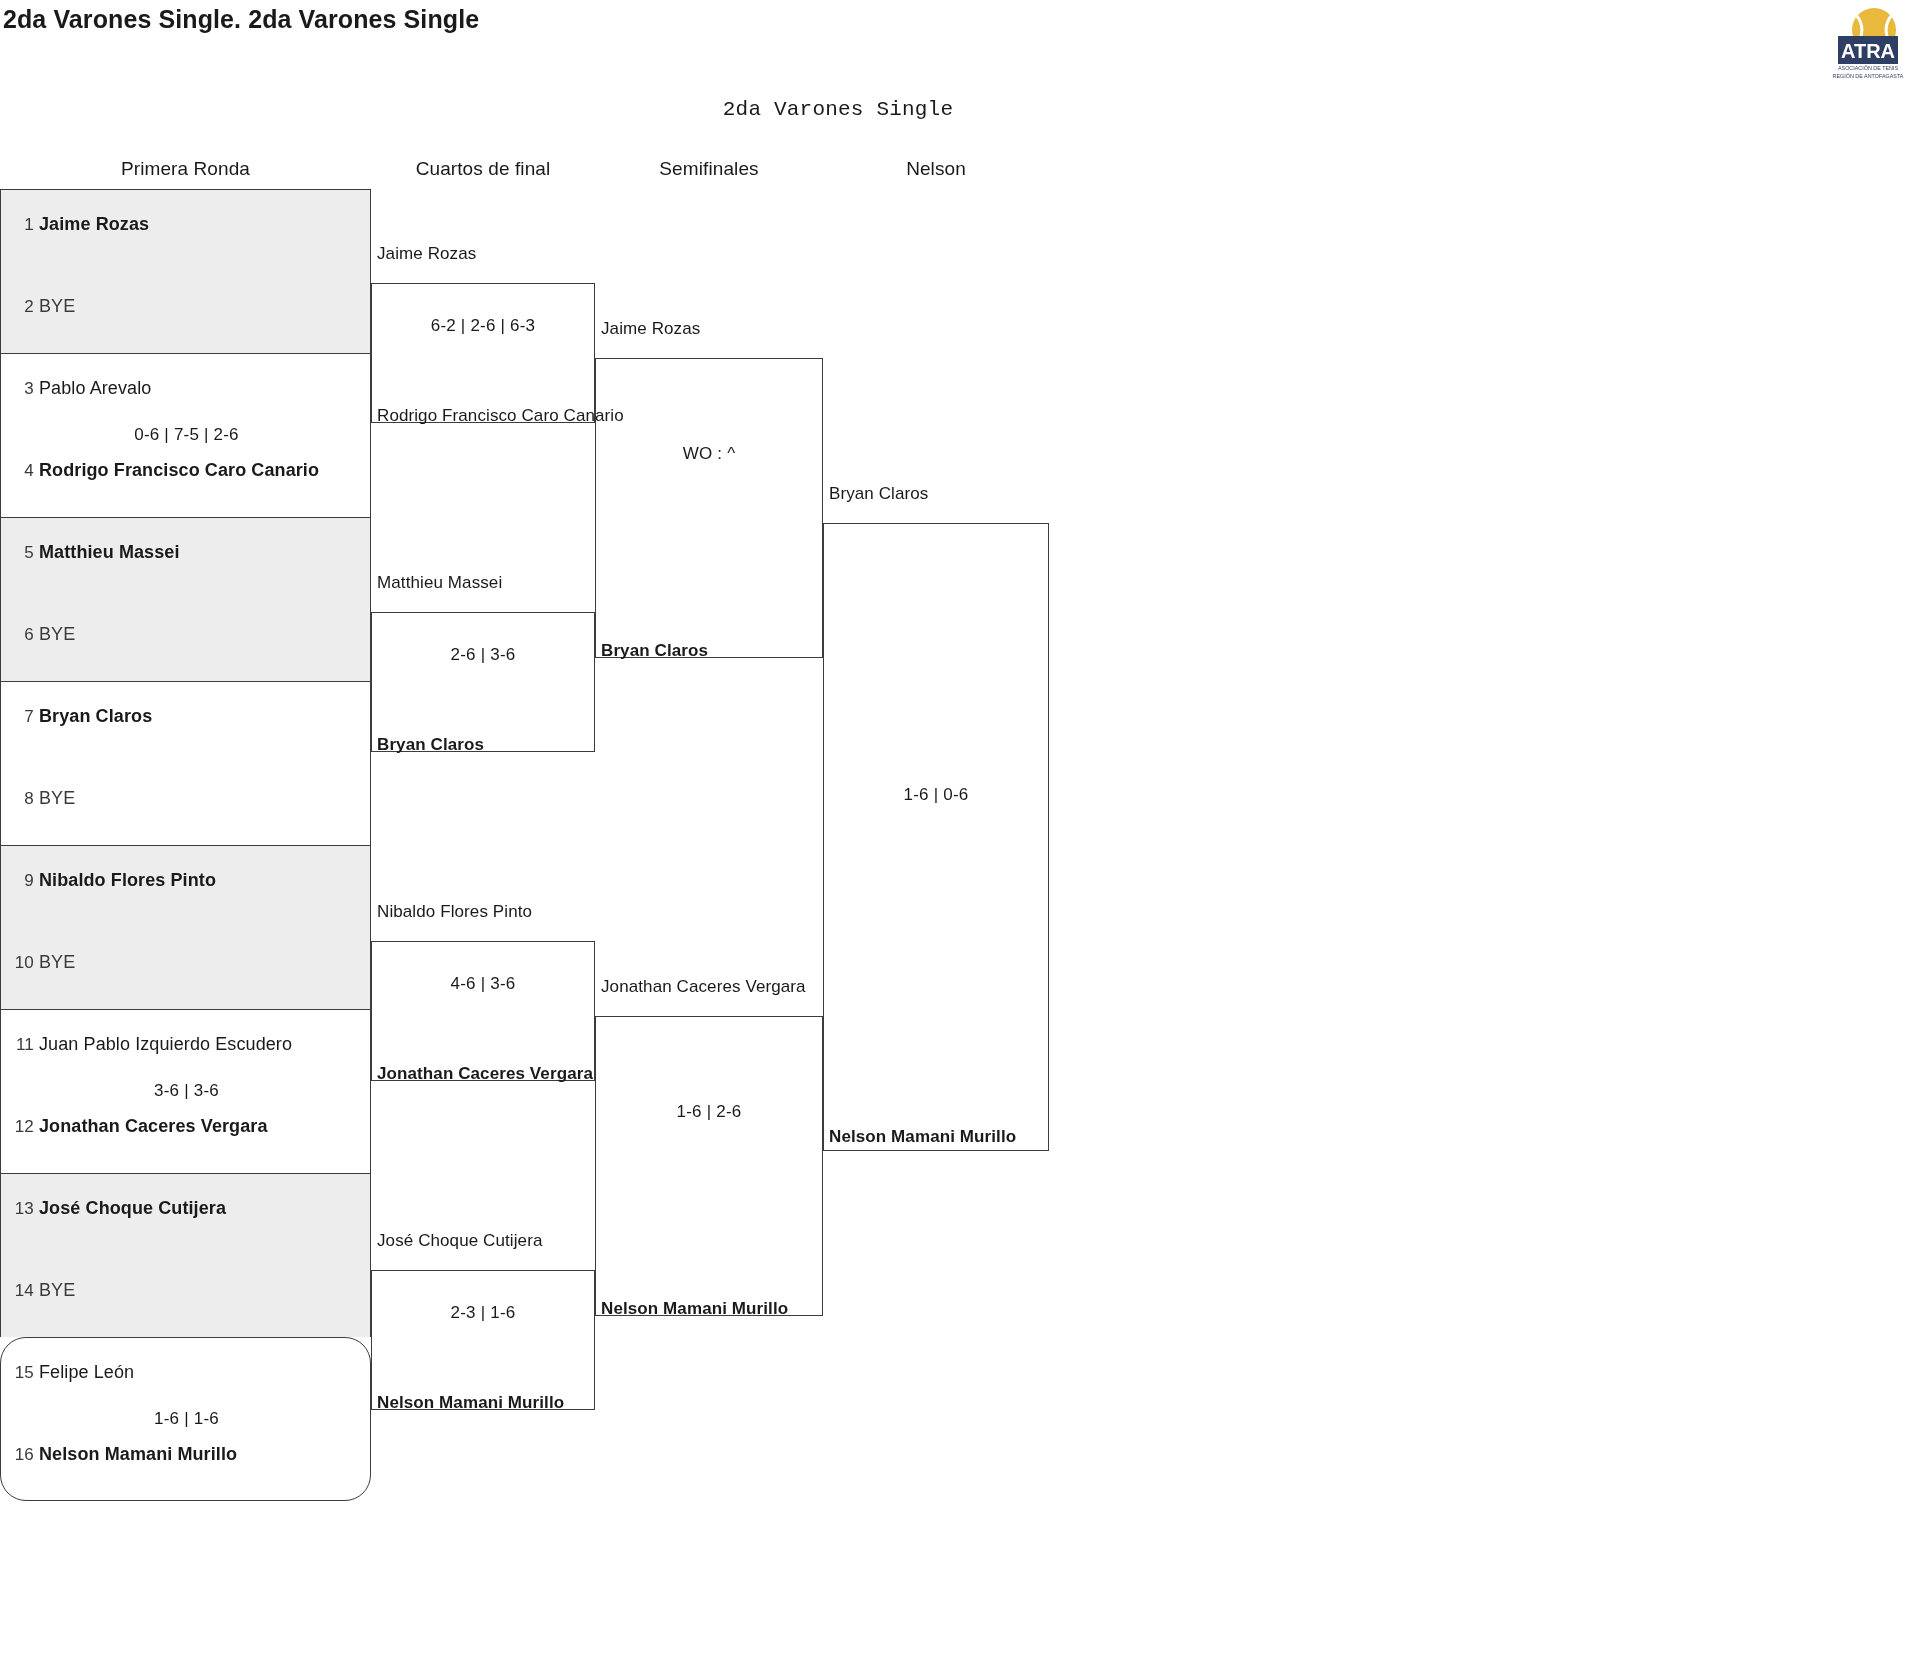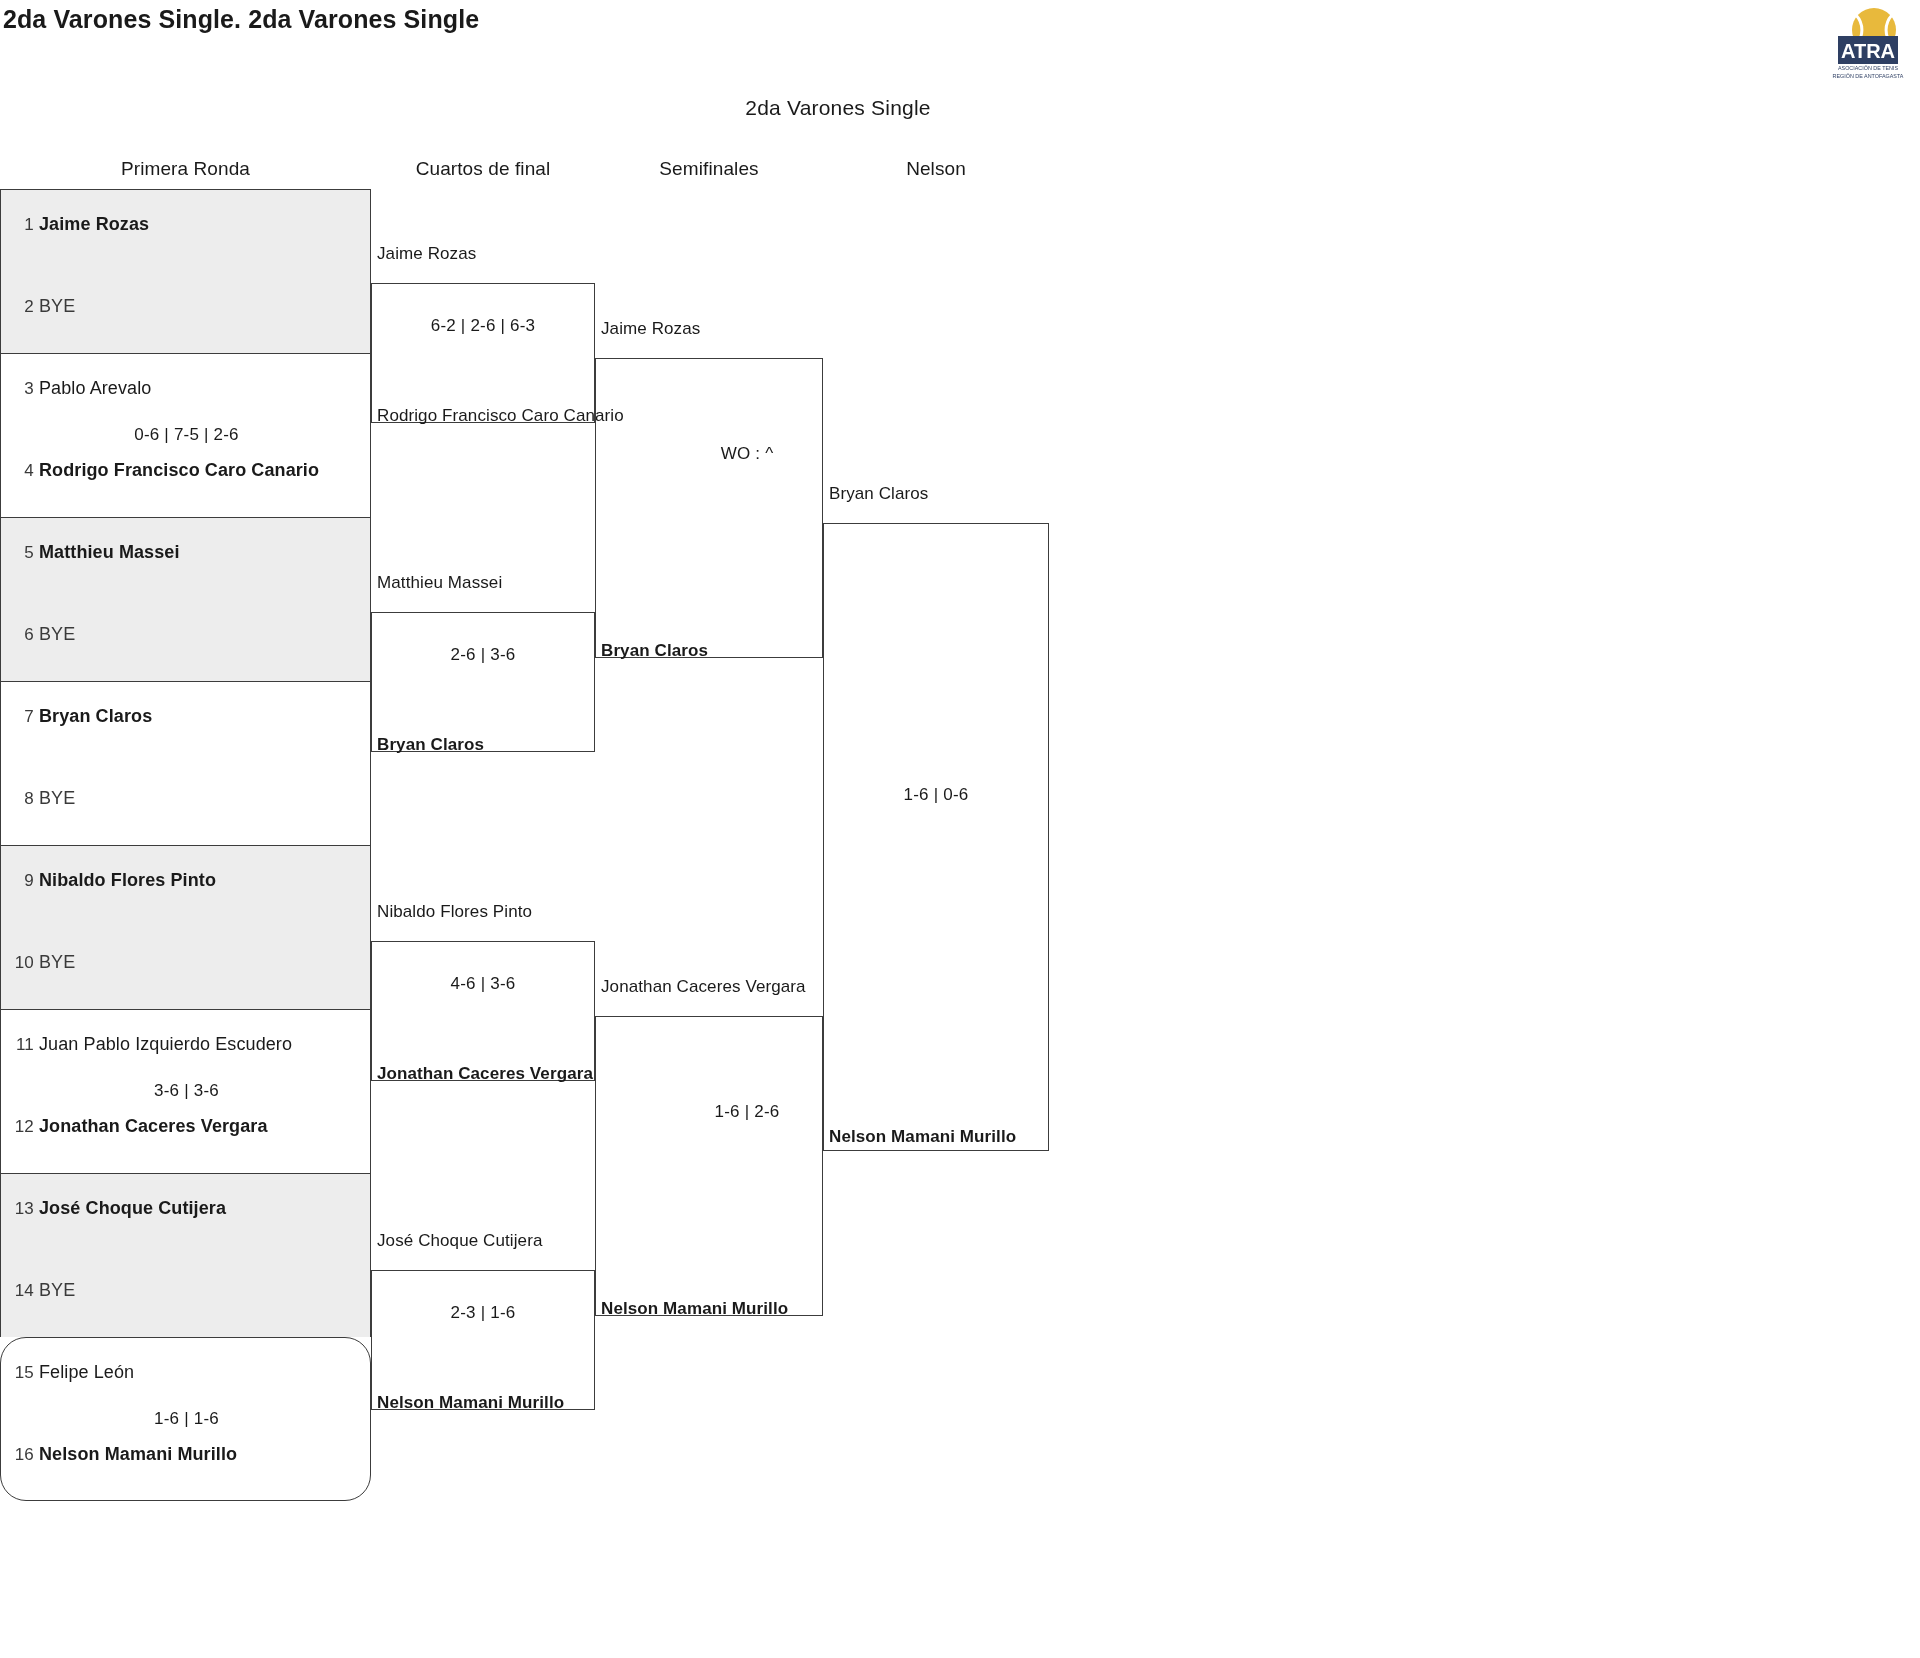--- a/index.html
+++ b/index.html
@@ -9,21 +9,21 @@
 
   
   .hdr{position:absolute;left:3px;top:4px;}
   .hdr .l1{font-size:25px;font-weight:bold;line-height:30px;letter-spacing:.1px;}
   .hdr .l2{font-size:25px;font-weight:bold;line-height:30px;letter-spacing:.1px;}
 
   .logo{position:absolute;left:1832px;top:2px;width:72px;height:80px;}
 
   .draw-title{position:absolute;left:0;top:96px;width:1920px;text-align:center;
               font-size:21px;letter-spacing:.2px;}
-  .draw-title span{position:relative;left:-122px;}
+  .draw-title span{position:relative;left:-122px;font-family:Liberation Mono, monospace;}
 
   
   .rh{position:absolute;top:158px;font-size:19px;text-align:center;letter-spacing:.1px;}
   .rh-1{left:0;width:371px;}
   .rh-2{left:371px;width:224px;}
   .rh-3{left:595px;width:228px;}
   .rh-4{left:823px;width:226px;}
 
   
   #r1{position:absolute;left:0;top:189px;width:371px;}
@@ -50,21 +50,21 @@
   .mscore{position:absolute;text-align:center;font-size:17px;letter-spacing:.2px;}
   .clip{overflow:hidden;}
 
   
   .qf{left:371px;width:224px;}
   .qf-name{left:377px;}
   .qf-score{left:371px;width:224px;}
   
   .sf{left:595px;width:228px;}
   .sf-name{left:601px;}
-  .sf-score{left:595px;width:228px;margin-left:38px;}
+  .sf-score{left:595px;width:228px;}
   
   .fi{left:823px;width:226px;}
   .fi-name{left:829px;}
   .fi-score{left:823px;width:226px;margin-top:12px;}
 </style>
 </head>
 <body>
 
 <div class="hdr">
   <div class="l2">2da Varones Single. 2da Varones Single</div>

